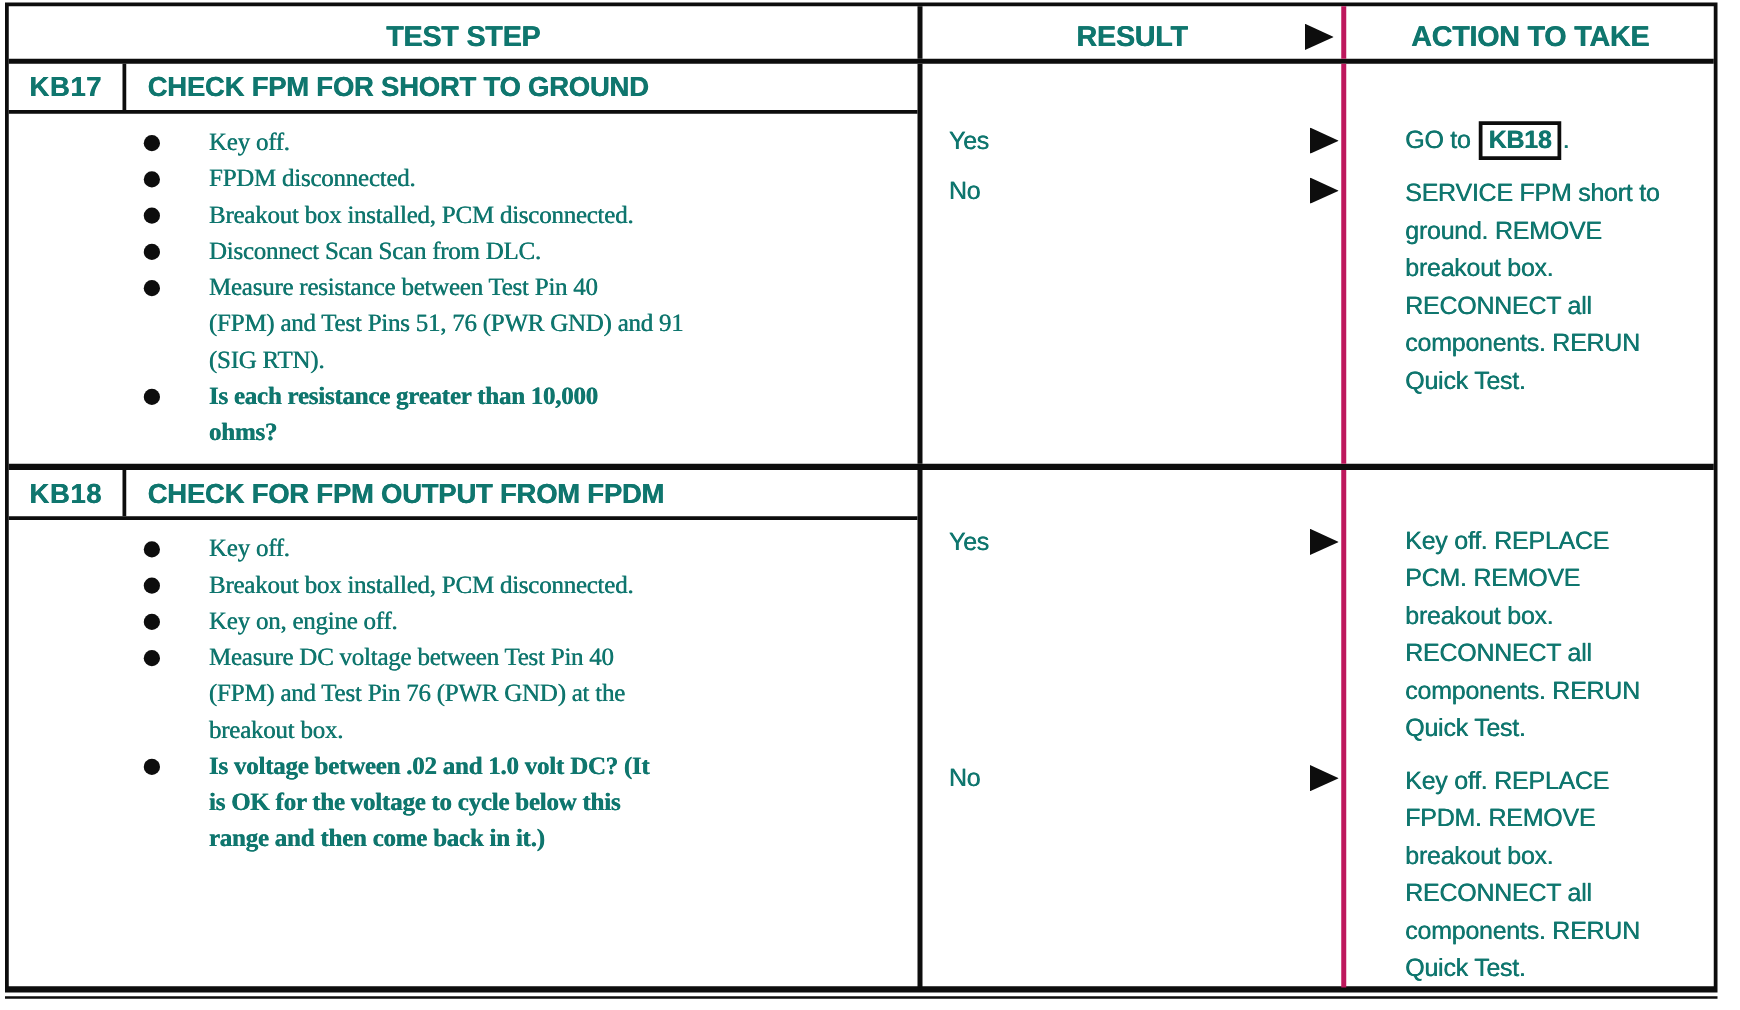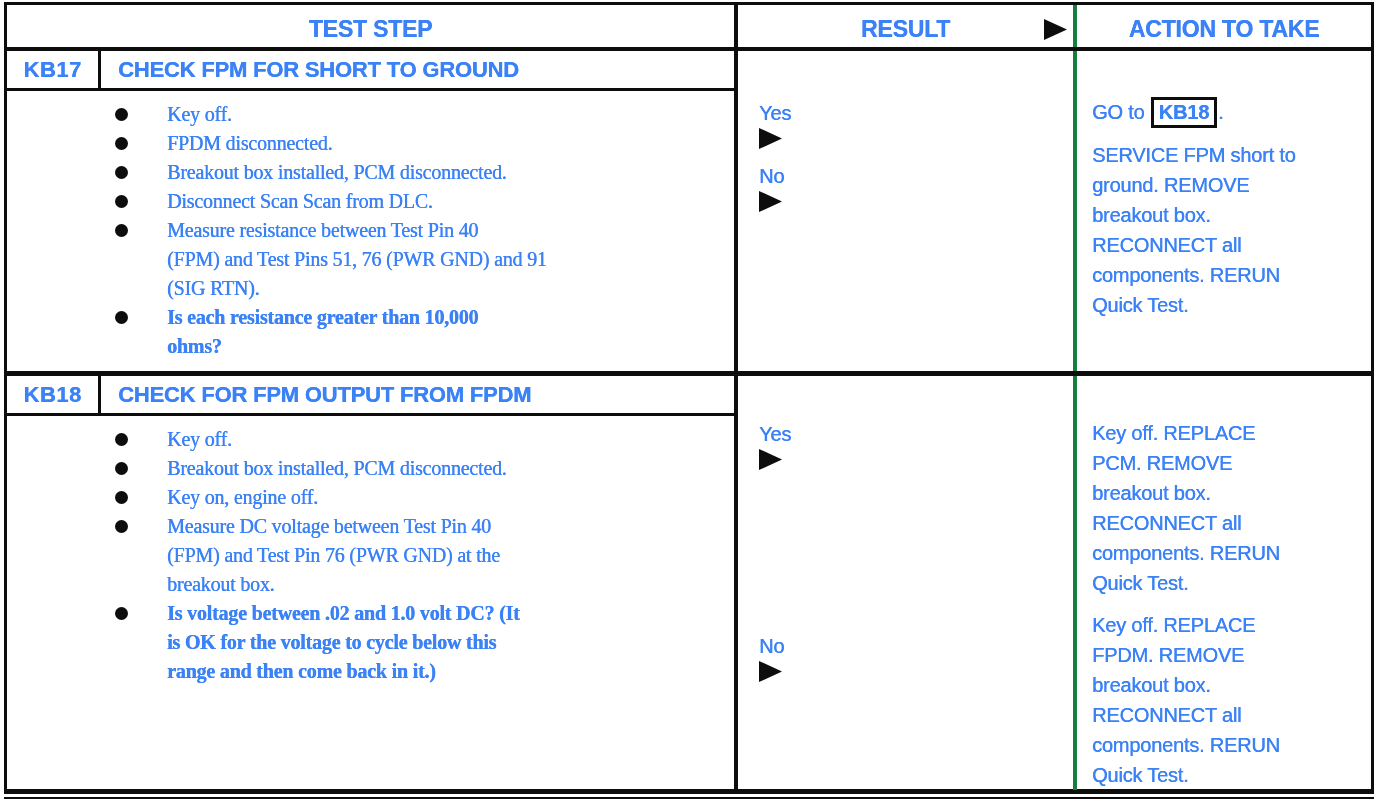--- a/index.html
+++ b/index.html
@@ -1,35 +1,35 @@
 <!DOCTYPE html>
 <html><head>
 <meta charset="utf-8">
 <style>
   * { margin:0; padding:0; box-sizing:border-box; }
   html,body { background:#f6f6f4; }
   .page {
     position:relative; width:1392px; height:808px;
     background:#ffffff; overflow:hidden;
-    font-family:"Liberation Sans", sans-serif; color:#3b82f6;
+    font-family:"Liberation Sans", sans-serif; color:#0f766e;
     letter-spacing:-0.2px;
   }
   .doc {
     position:absolute; left:4px; top:2px; width:1370px; height:792px;
     border:3px solid #0d0d0d; border-bottom-width:5px;
     text-shadow:0.4px 0 0 currentColor; 
   }
   .doc::after { 
     content:""; position:absolute; left:-3px; bottom:-10px;
     width:1370px; height:2px; background:#0d0d0d;
   }
   .row { display:grid; grid-template-columns:731px 339px 1fr; }
   .c { position:relative; }
   .c1 { border-right:4px solid #0d0d0d; }
-  .c2 { border-right:4px solid #15803d; }
+  .c2 { border-right:4px solid #be185d; }
 
   
   .hrow { height:46px; border-bottom:4px solid #0d0d0d; }
   .hcell {
     display:flex; align-items:center; justify-content:center;
     font-size:23px; font-weight:700; padding-top:6px;
   }
   .hcell .arrow { position:absolute; right:6px; top:14px; }
 
   
@@ -59,30 +59,30 @@
     flex:0 0 13px; width:13px; height:13px; border-radius:50%;
     background:#0d0d0d; margin:8px 39px 0 0;
   }
   .step-text { font-size:20px; line-height:29px; white-space:pre-line; }
   .step.q .step-text { font-weight:700; }
 
   
   .rescell { font-size:20px; }
   .resline {
     display:flex; justify-content:space-between; align-items:flex-start;
-    padding-left:21px; line-height:26px;flex-direction:column;
+    padding-left:21px; line-height:26px;
   }
   .resline .arrow { margin:2px 2px 0 0; }
   .s1 .resline.yes { margin-top:49px; }
   .s1 .resline.no  { margin-top:14px; }
   .s2 .resline.yes { margin-top:45px; }
   .s2 .resline.no  { margin-top:163px; }
 
   
-  .actcell { padding:0 10px 0 15px; font-size:20px; line-height:30px; }
+  .actcell { padding:0 10px 0 15px; font-size:20px; line-height:30px;margin-left:32px; }
   .act { white-space:pre-line; }
   .s1 .act.a1 { margin-top:46px; white-space:normal; }
   .s1 .act.a2 { margin-top:12px; }
   .s2 .act.a1 { margin-top:42px; }
   .s2 .act.a2 { margin-top:12px; }
   .kb-ref {
     display:inline-block; border:3px solid #0d0d0d; padding:0 5px 1px 5px;
     font-weight:700; line-height:24px; margin:0 1px;
   }
 </style>

